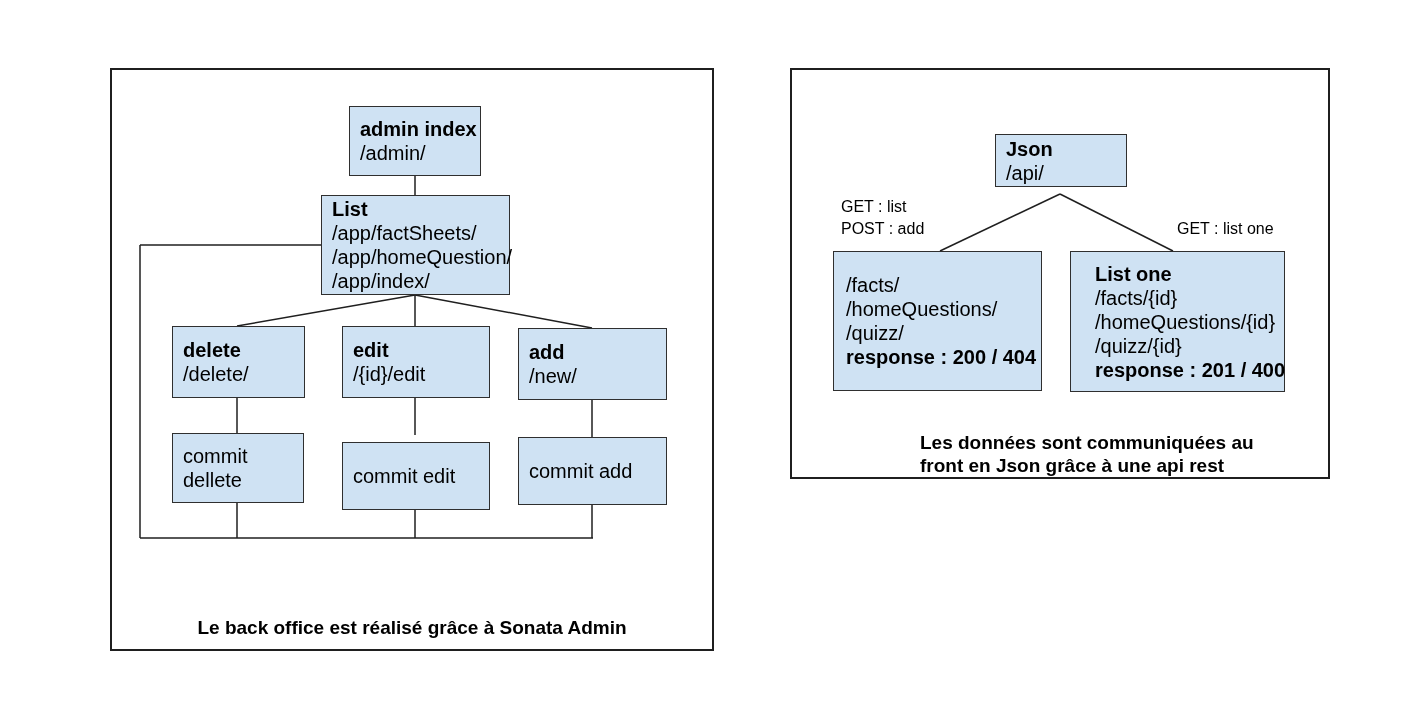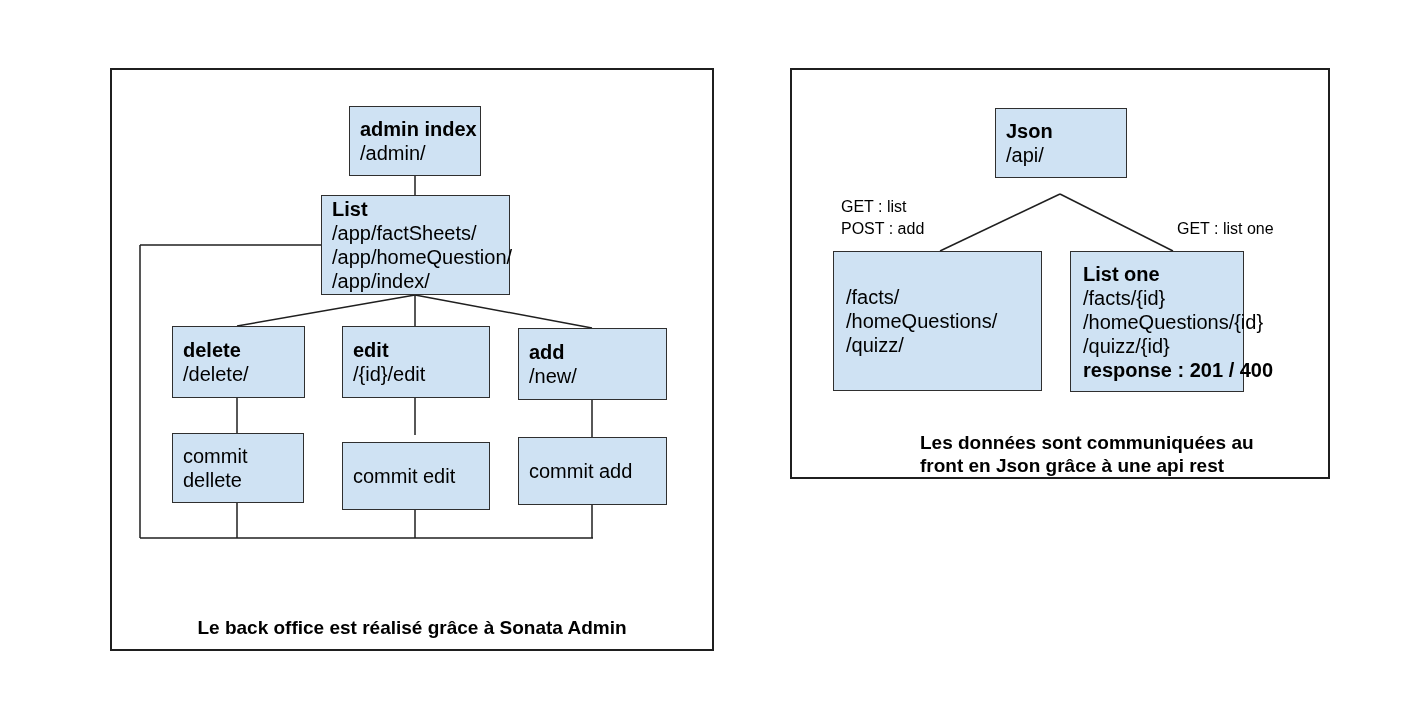--- a/index.html
+++ b/index.html
@@ -90,36 +90,37 @@
 <div class="node" style="left:342px; top:442px; width:148px; height:68px">
   <span>commit edit</span>
 </div>
 
 <div class="node" style="left:518px; top:437px; width:149px; height:68px">
   <span>commit add</span>
 </div>
 
 <div class="caption" style="left:110px; top:616px; width:604px; text-align:center">Le back office est réalisé grâce à Sonata Admin</div>
 
-<div class="node" style="left:995px; top:108px; width:132px; height:70px">
+<div class="node" style="left:995px; top:134px; width:132px; height:53px">
   <span class="title">Json</span>
   <span>/api/</span>
 </div>
 
 <div class="edge-label pre" style="left:841px; top:196px">GET : list
 POST : add</div>
 <div class="edge-label" style="left:1177px; top:218px">GET : list one</div>
 
 <div class="node" style="left:833px; top:251px; width:209px; height:140px; padding-left:12px">
   <span>/facts/</span>
   <span>/homeQuestions/</span>
   <span>/quizz/</span>
+  <span class="resp">response : 200 / 404</span>
 </div>
 
-<div class="node" style="left:1070px; top:251px; width:174px; height:141px; padding-left:12px">
+<div class="node" style="left:1070px; top:251px; width:215px; height:141px; padding-left:24px">
   <span class="title">List one</span>
   <span>/facts/{id}</span>
   <span>/homeQuestions/{id}</span>
   <span>/quizz/{id}</span>
   <span class="resp">response : 201 / 400</span>
 </div>
 
 <div class="caption pre" style="left:920px; top:431px">Les données sont communiquées au
 front en Json grâce à une api rest</div>
 

